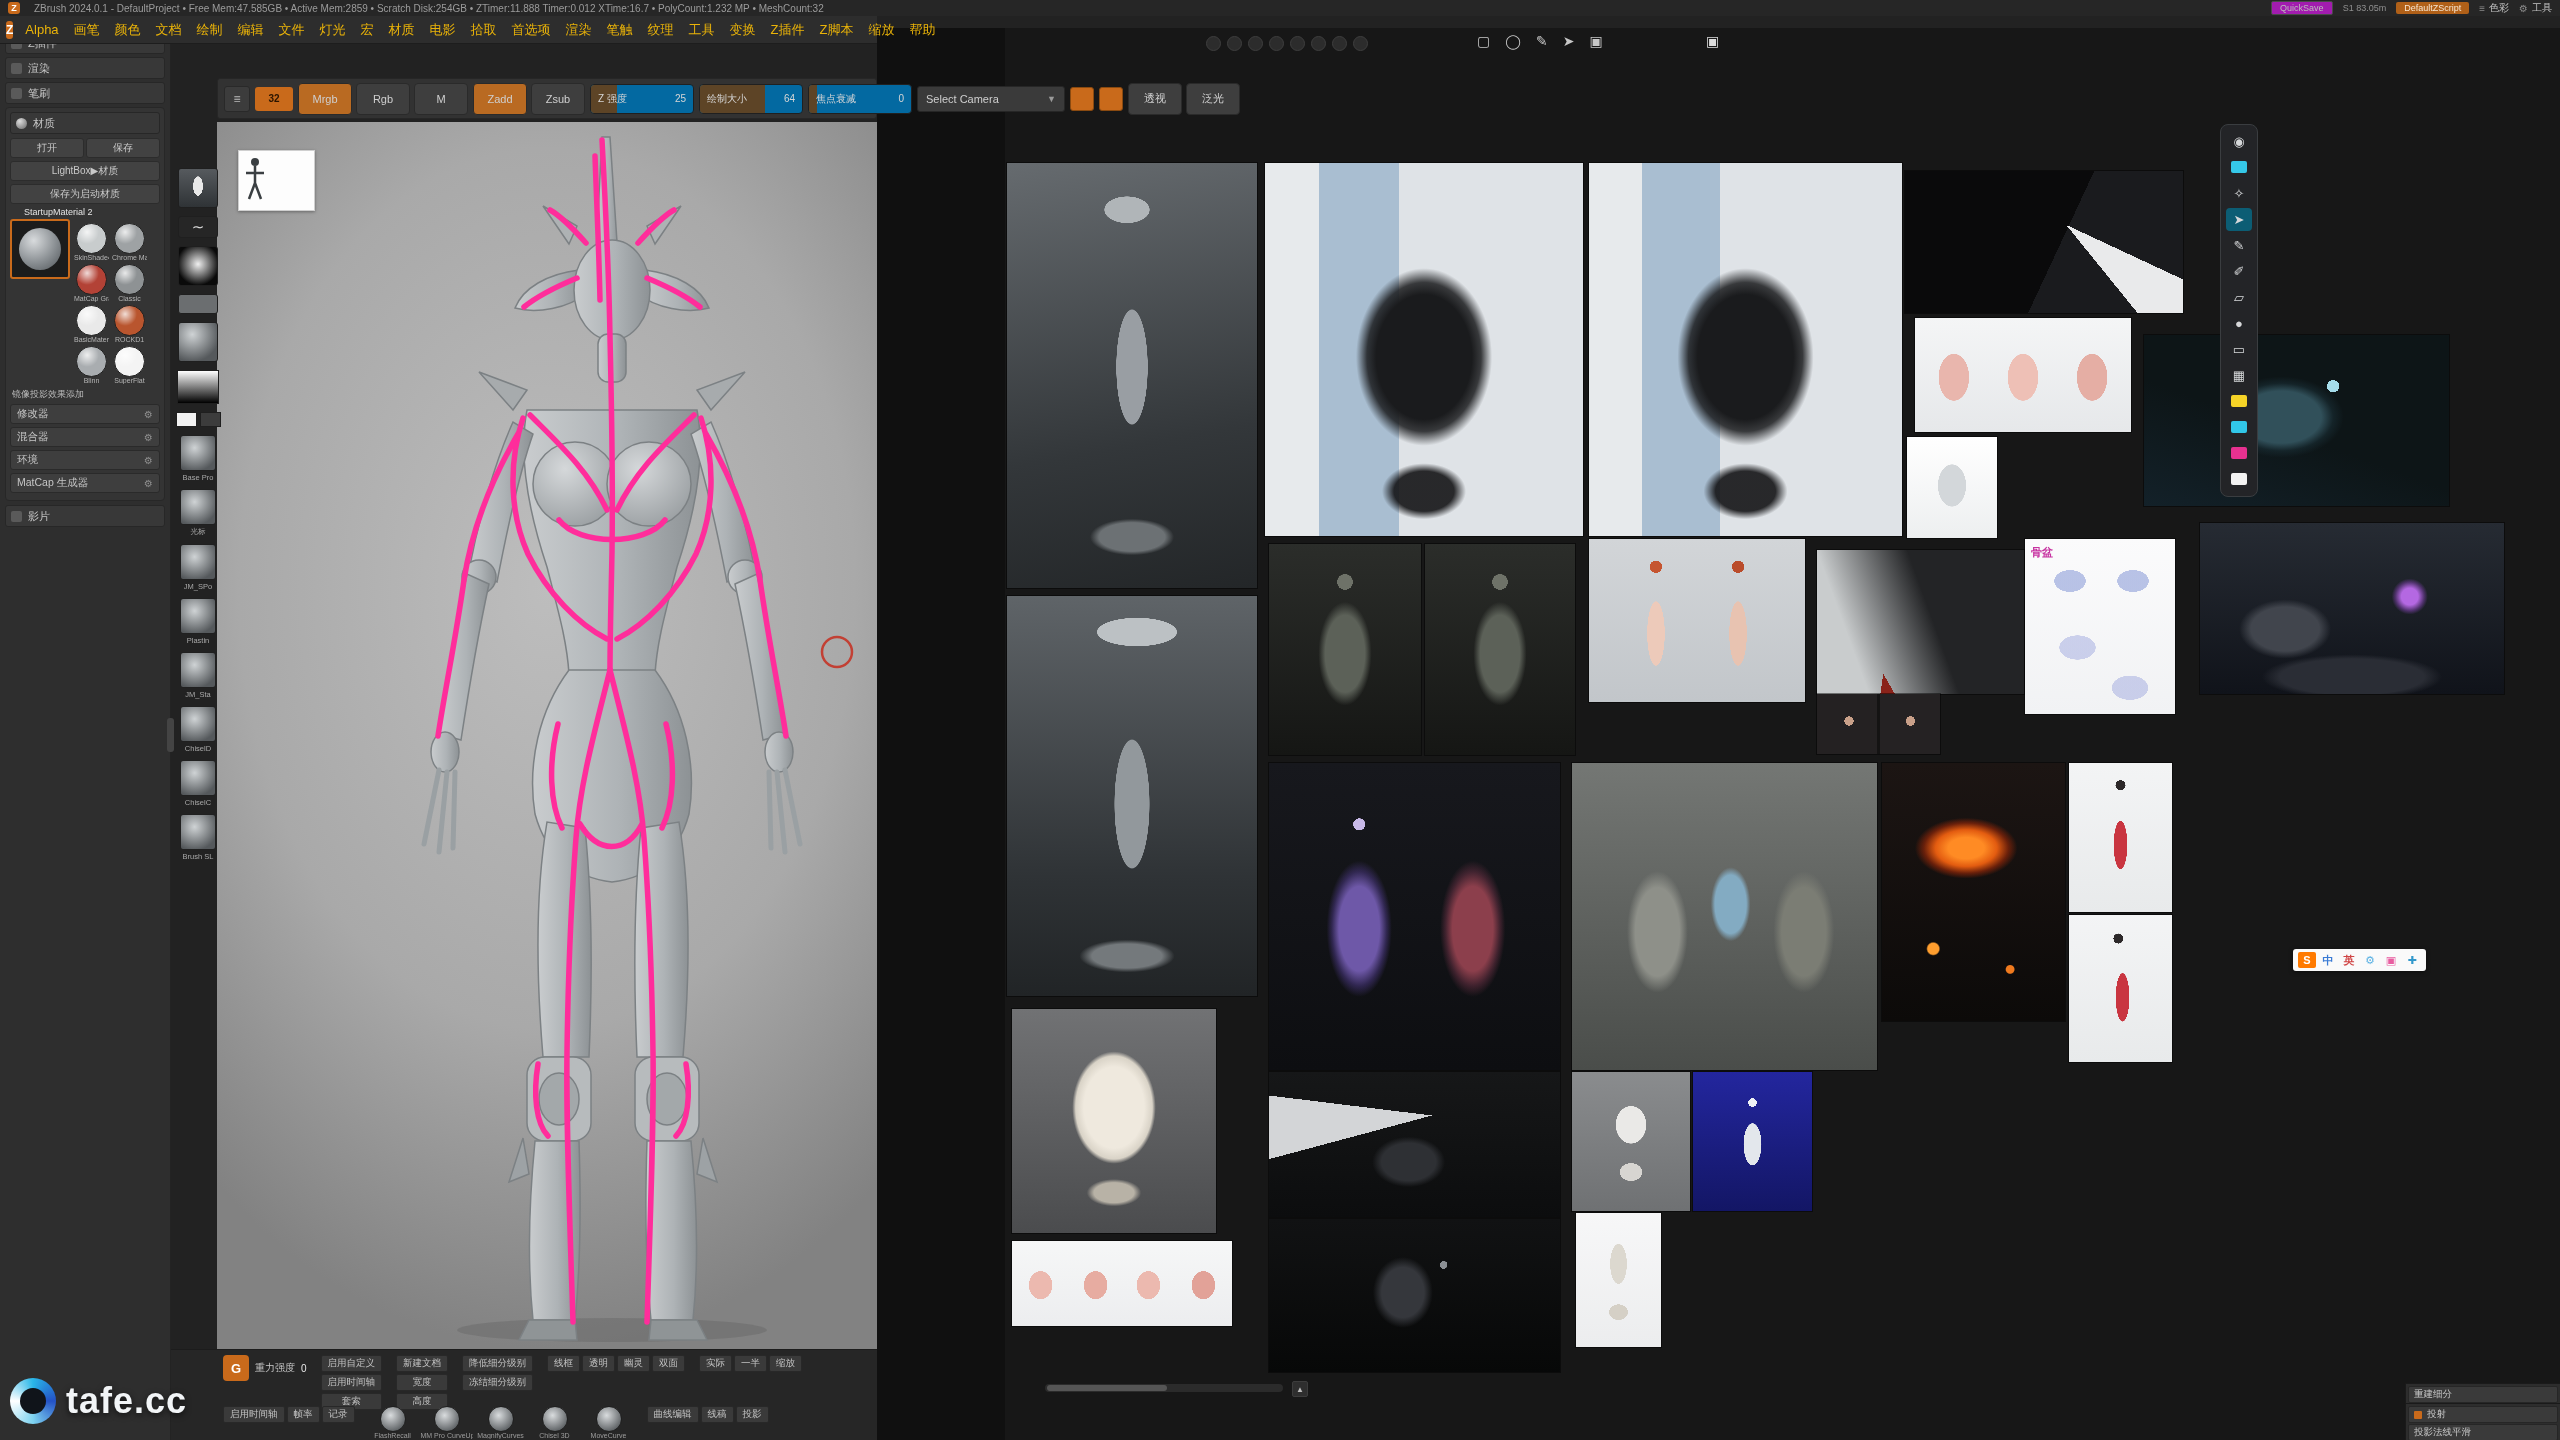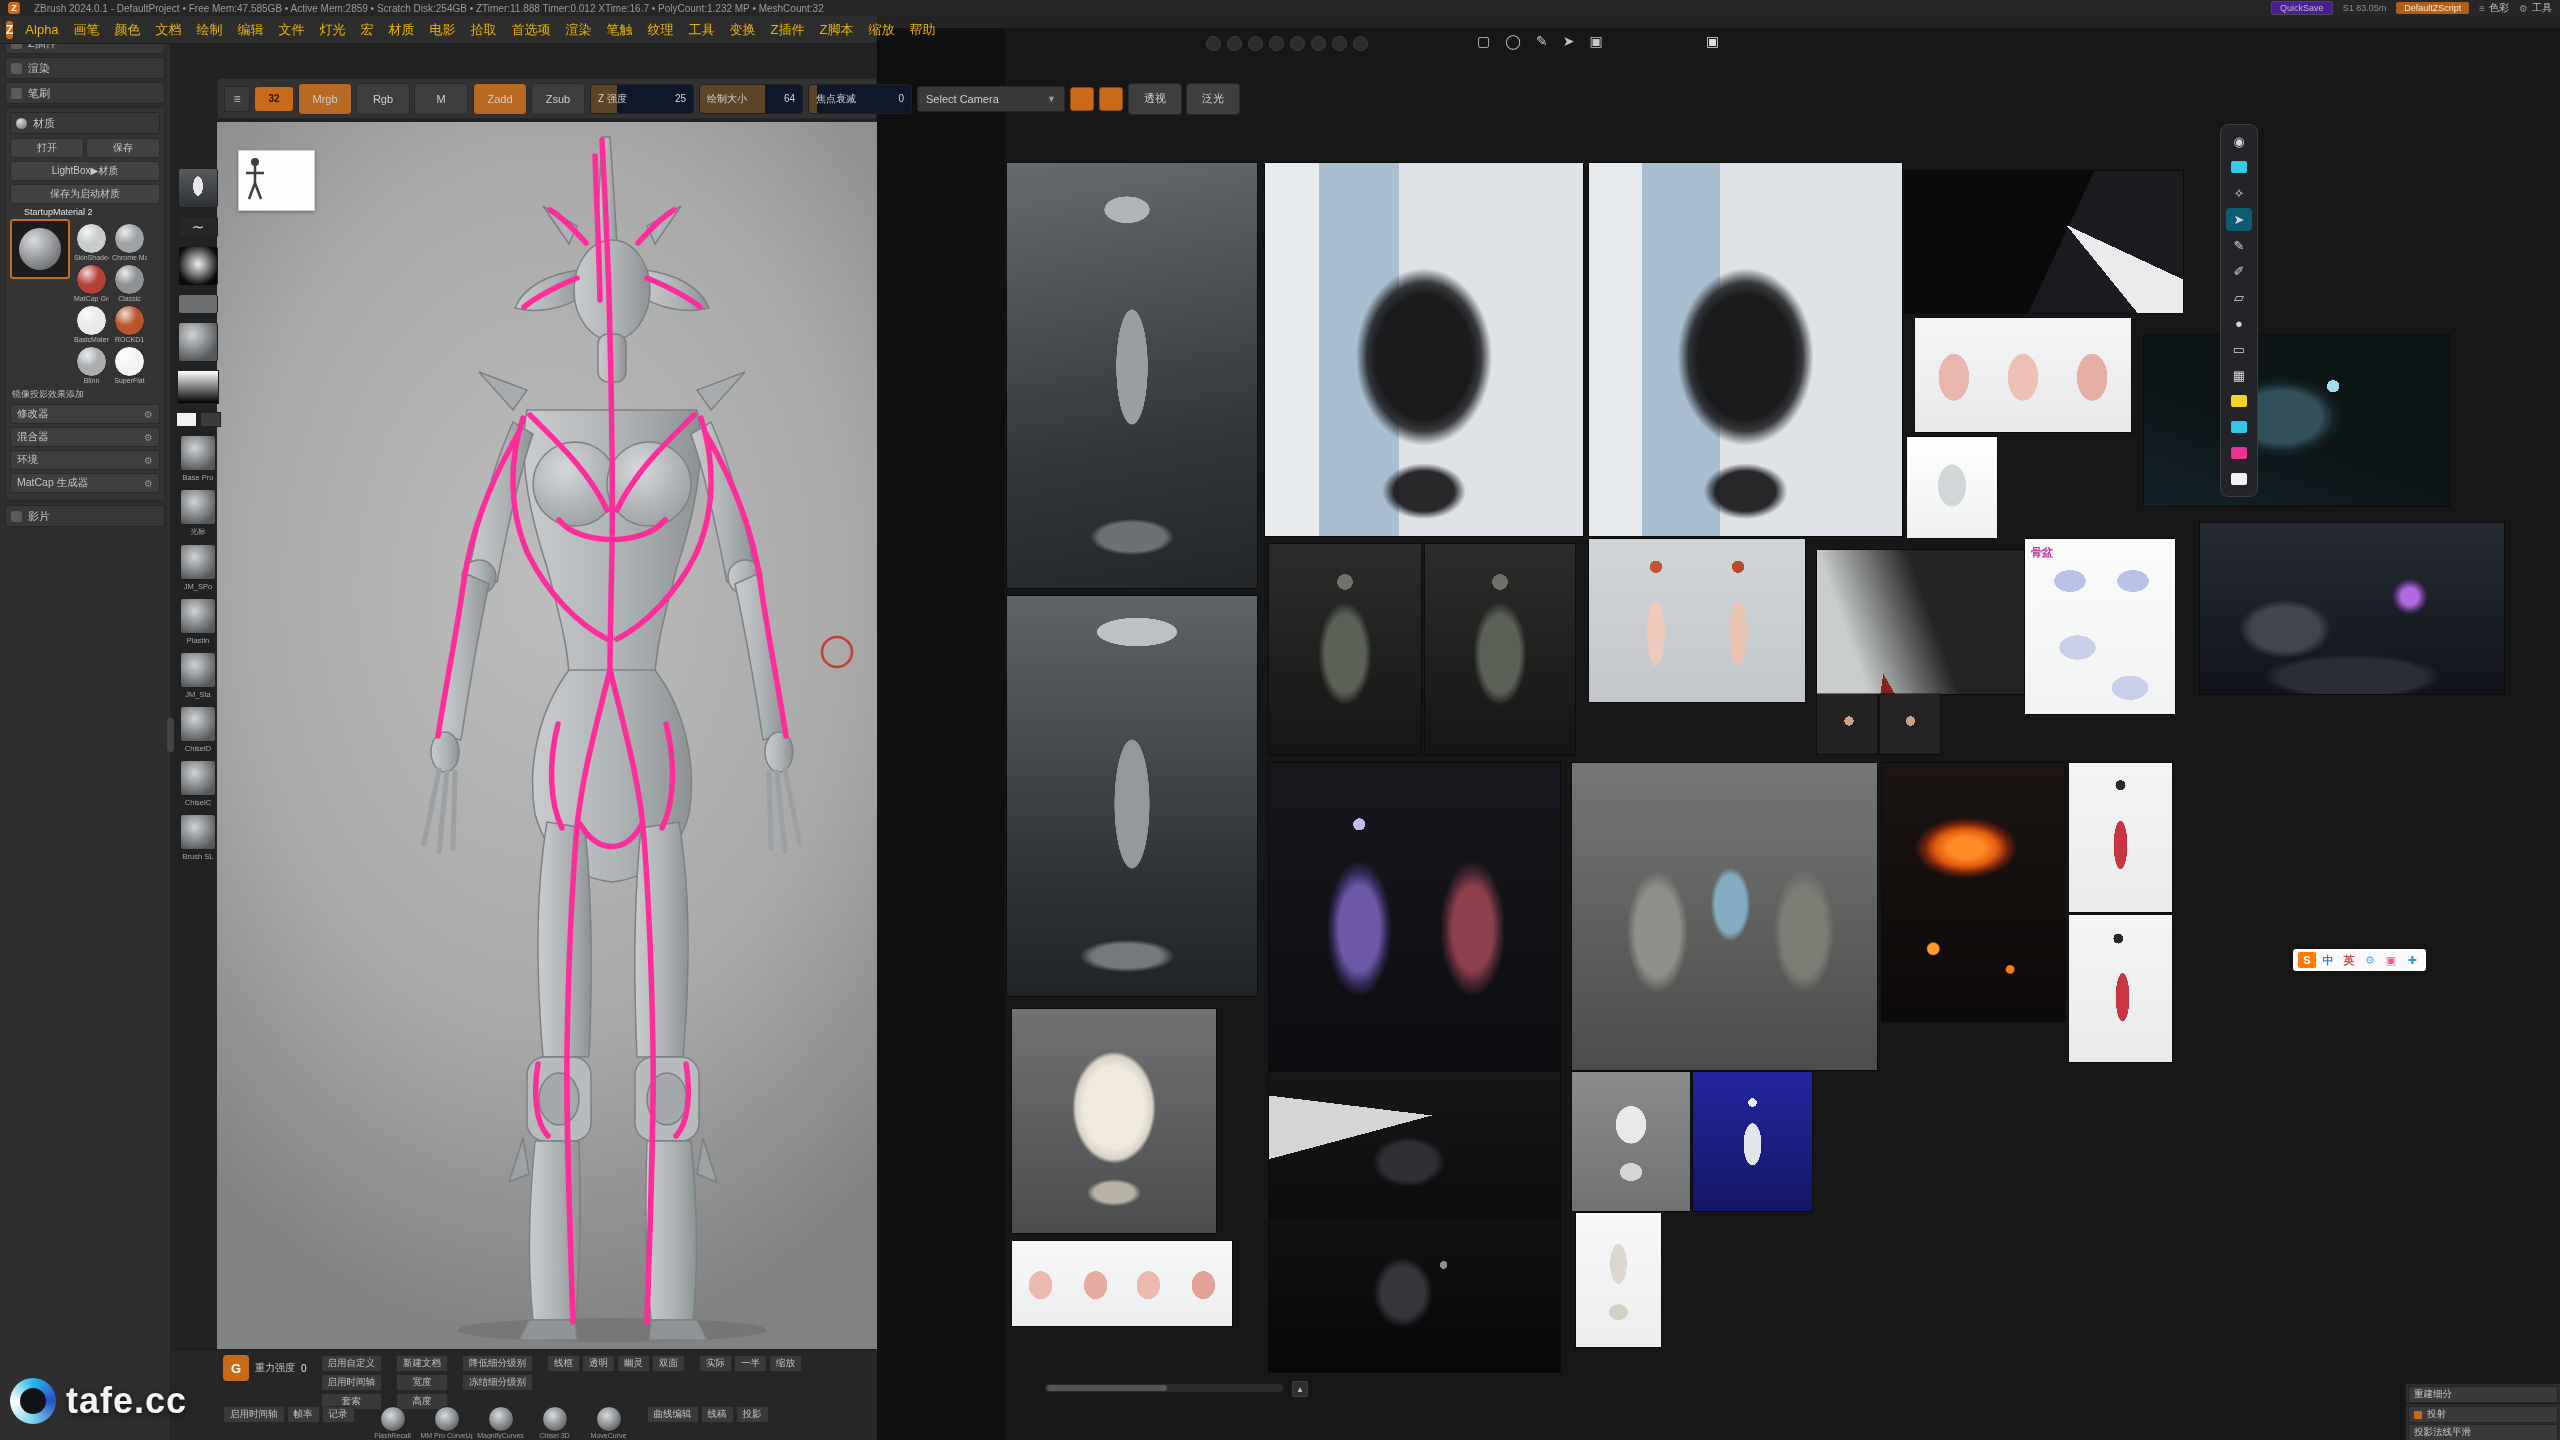--- a/index.html
+++ b/index.html
@@ -2,21 +2,21 @@
 <html><head>
 <meta charset="utf-8">
 <style>
   html,body{margin:0;padding:0}
   body{position:relative;width:2560px;height:1440px;overflow:hidden;background:#222;
        font-family:"Liberation Sans","DejaVu Sans",sans-serif;color:#ccc}
   
   .titlebar{position:absolute;left:0;top:0;width:2560px;height:16px;background:#262626;display:flex;
             align-items:center;gap:10px;padding:0 8px;box-sizing:border-box;font-size:10px;color:#9b9b9b;z-index:80}
   .tb-right{margin-left:auto;display:flex;gap:10px;align-items:center}
-  .quicksave{background:#4c1d95;border:1px solid #4a4a4a;color:#bdbdbd;font-size:9px;height:12px;
+  .quicksave{background:#a21caf;border:1px solid #4a4a4a;color:#bdbdbd;font-size:9px;height:12px;
              padding:0 8px;border-radius:2px;display:flex;align-items:center}
   .session{font-size:9px;color:#8f8f8f}
   .script-btn{background:#b06018;color:#f7e6d2;font-size:9px;height:12px;padding:0 8px;border-radius:2px;display:flex;align-items:center}
   .tray-label{display:flex;align-items:center;gap:4px;color:#c4c4c4;font-size:10px}
   .tray-label .ico{color:#8a8a8a;font-size:10px}
   .menubar{position:absolute;left:0;top:16px;width:877px;height:28px;background:#2d2d2d;display:flex;
            align-items:center;gap:1px;padding:0 6px;box-sizing:border-box;z-index:70;border-bottom:1px solid #1d1d1d}
   .z-logo{width:18px;height:18px;background:#c96a1b;color:#fff;font-weight:bold;font-size:12px;border-radius:3px;
           display:flex;align-items:center;justify-content:center;margin-right:4px}
   .menu-item{padding:0 7px;font-size:13px;color:#eab308;height:28px;display:flex;align-items:center;white-space:nowrap}
@@ -63,21 +63,21 @@
   .blbl{font-size:7.5px;color:#a8a8a8;white-space:nowrap}
   
   .shelf{position:absolute;left:217px;top:78px;width:660px;height:41px;background:#323232;border:1px solid #262626;border-radius:3px;
          display:flex;align-items:center;gap:5px;padding:0 6px;box-sizing:border-box;z-index:30}
   .shelf-burger{width:24px;height:24px;background:#3c3c3c;border:1px solid #292929;border-radius:3px;color:#bbb;
                 display:flex;align-items:center;justify-content:center;font-size:12px;flex:none}
   .stroke-chip{min-width:38px;height:24px;background:#c96a1b;border-radius:3px;color:#2b1500;font-size:10px;font-weight:bold;
                display:flex;align-items:center;justify-content:center;flex:none}
   .shbtn{height:30px;min-width:40px;padding:0 6px;background:#3e3e3e;border:1px solid #2a2a2a;border-radius:4px;color:#cfcfcf;
          font-size:11px;display:flex;align-items:center;justify-content:center;white-space:nowrap;flex:none}
-  .slider{position:relative;width:104px;height:30px;background:#0f172a;border:1px solid #202020;border-radius:4px;overflow:hidden;
+  .slider{position:relative;width:104px;height:30px;background:#0369a1;border:1px solid #202020;border-radius:4px;overflow:hidden;
           display:flex;align-items:center;justify-content:space-between;padding:12px 7px;box-sizing:border-box;font-size:10px;color:#d6d6d6;flex:none}
   .sl-fill{position:absolute;left:0;top:0;bottom:0;background:#5d4426}
   .sl-label,.sl-val{position:relative;z-index:1}
   .camera-dd{width:148px;height:26px;background:#3a3a3a;border:1px solid #262626;border-radius:3px;display:flex;align-items:center;
              justify-content:space-between;padding:0 8px;box-sizing:border-box;color:#cfcfcf;font-size:11px;flex:none}
   .caret{color:#9a9a9a;font-size:9px}
   .swatch{width:22px;height:22px;background:#c96a1b;border:1px solid #8a4a10;border-radius:3px;flex:none}
   
   .canvas{position:absolute;left:217px;top:122px;width:660px;height:1227px;z-index:10;overflow:hidden;
           background:radial-gradient(ellipse 560px 800px at 50% 38%,#bdbdbd,#a9a9a9 55%,#828282 95%)}

